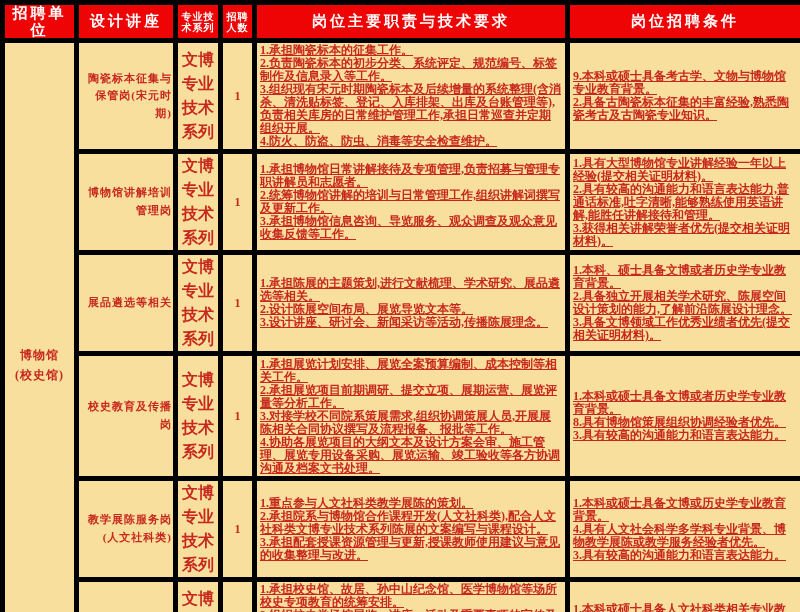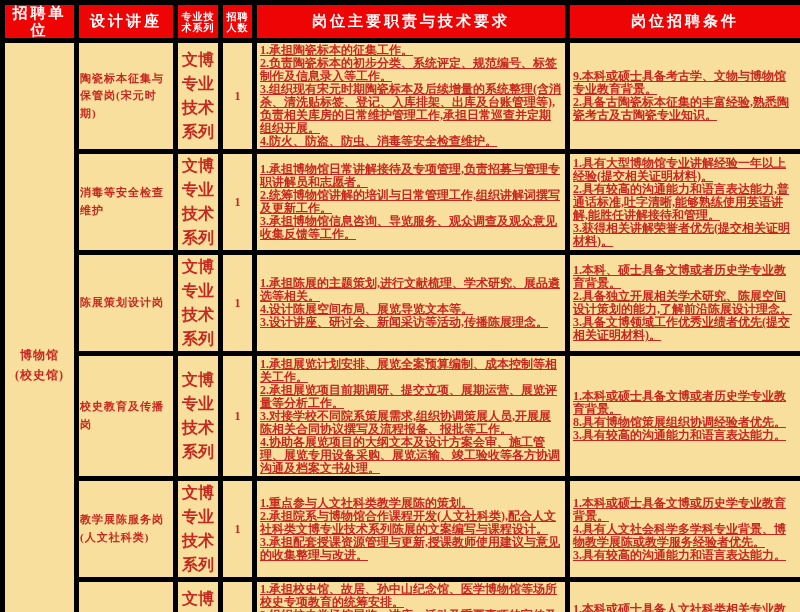--- a/index.html
+++ b/index.html
@@ -44,21 +44,21 @@
     font-weight: bold;
   }
   td.unit-cell {
     text-align: center;
     white-space: pre-line;
     font-size: 12px;
     letter-spacing: 1px;
     line-height: 1.6;
   }
   td.position-cell {
-    text-align: left;
+    text-align: right;
     font-size: 11px;
     letter-spacing: 1px;
     line-height: 1.6;
     padding: 0 1px;
   }
   td.series-cell {
     text-align: center;
     white-space: pre-line;
     font-size: 16px;
     letter-spacing: 0;
@@ -113,38 +113,38 @@
 技术系列</td>
         <td class="count-cell">1</td>
         <td class="duties-cell">1.承担陶瓷标本的征集工作。
 2.负责陶瓷标本的初步分类、系统评定、规范编号、标签制作及信息录入等工作。
 3.组织现有宋元时期陶瓷标本及后续增量的系统整理(含消杀、清洗贴标签、登记、入库排架、出库及台账管理等),负责相关库房的日常维护管理工作,承担日常巡查并定期组织开展。
 4.防火、防盗、防虫、消毒等安全检查维护。</td>
         <td class="conditions-cell">9.本科或硕士具备考古学、文物与博物馆专业教育背景。
 2.具备古陶瓷标本征集的丰富经验,熟悉陶瓷考古及古陶瓷专业知识。</td>
       </tr>
       <tr style="height: 97px;">
-        <td class="position-cell">消毒等安全检查维护</td>
+        <td class="position-cell">博物馆讲解培训管理岗</td>
         <td class="series-cell">文博专业
 技术系列</td>
         <td class="count-cell">1</td>
         <td class="duties-cell">1.承担博物馆日常讲解接待及专项管理,负责招募与管理专职讲解员和志愿者。
 2.统筹博物馆讲解的培训与日常管理工作,组织讲解词撰写及更新工作。
 3.承担博物馆信息咨询、导览服务、观众调查及观众意见收集反馈等工作。</td>
         <td class="conditions-cell">1.具有大型博物馆专业讲解经验一年以上经验(提交相关证明材料)。
 2.具有较高的沟通能力和语言表达能力,普通话标准,吐字清晰,能够熟练使用英语讲解,能胜任讲解接待和管理。
 3.获得相关讲解荣誉者优先(提交相关证明材料)。</td>
       </tr>
       <tr style="height: 98px;">
-        <td class="position-cell">陈展策划设计岗</td>
+        <td class="position-cell">展品遴选等相关</td>
         <td class="series-cell">文博专业
 技术系列</td>
         <td class="count-cell">1</td>
         <td class="duties-cell">1.承担陈展的主题策划,进行文献梳理、学术研究、展品遴选等相关。
-4.设计陈展空间布局、展览导览文本等。
+2.设计陈展空间布局、展览导览文本等。
 3.设计讲座、研讨会、新闻采访等活动,传播陈展理念。</td>
         <td class="conditions-cell">1.本科、硕士具备文博或者历史学专业教育背景。
 2.具备独立开展相关学术研究、陈展空间设计策划的能力,了解前沿陈展设计理念。
 3.具备文博领域工作优秀业绩者优先(提交相关证明材料)。</td>
       </tr>
       <tr style="height: 125px;">
         <td class="position-cell">校史教育及传播岗</td>
         <td class="series-cell">文博专业
 技术系列</td>
         <td class="count-cell">1</td>

